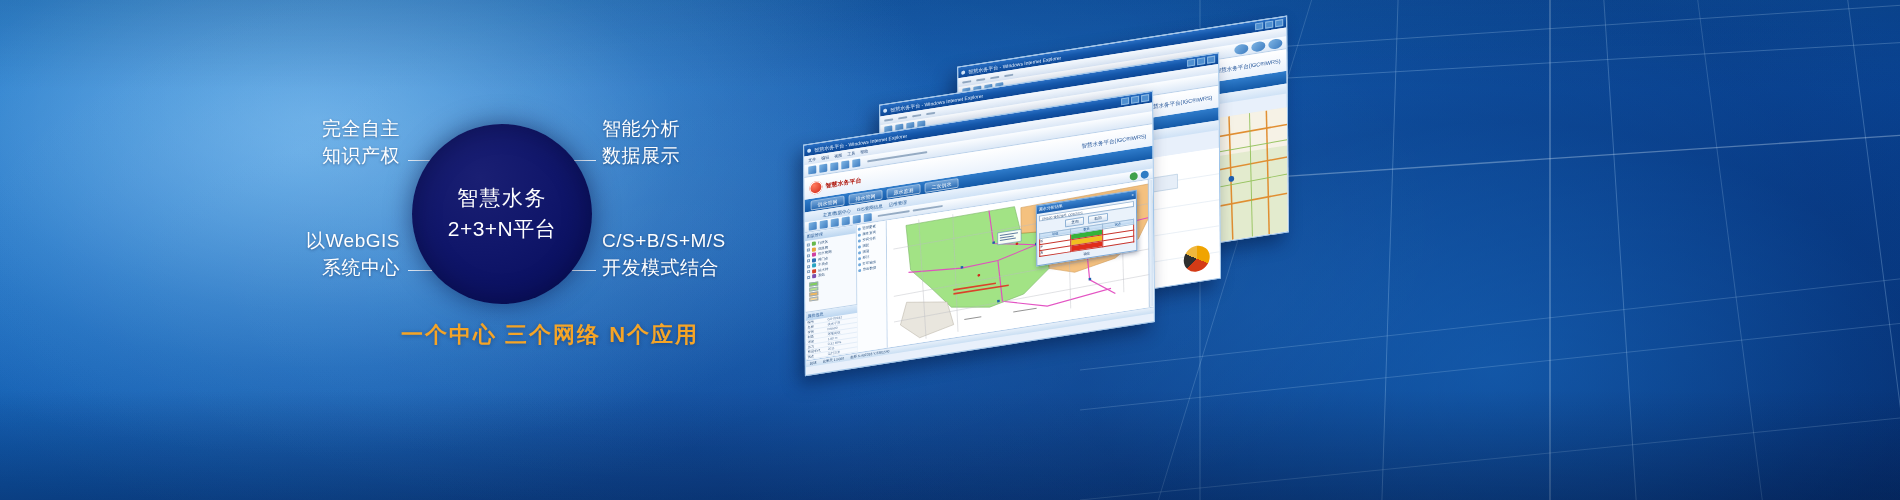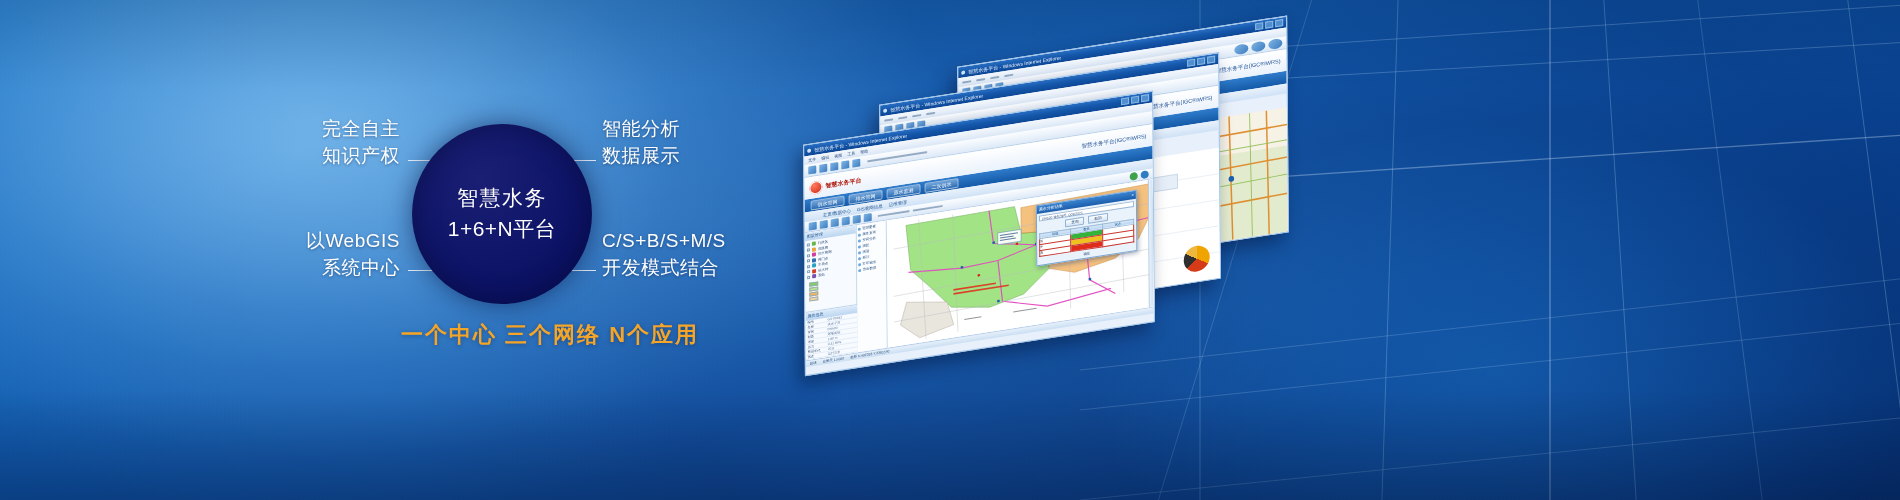--- a/index.html
+++ b/index.html
@@ -214,21 +214,21 @@
       <div>数据展示</div>
     </div>
 
     <div class="label rb">
       <div>C/S+B/S+M/S</div>
       <div>开发模式结合</div>
     </div>
 
     <div class="hub">
       <div class="hub-line1">智慧水务</div>
-      <div class="hub-line3">1+6+N平台</div>
+      <div class="hub-line3">2+3+N平台</div>
     </div>
   </div>
 
   <div id="tagline">一个中心  三个网络  N个应用</div>
 
   <div id="shots">
 
     <div class="win tilt" style="left:168px;top:20px;width:330px;height:220px;
                 transform:matrix(1,-0.155,0.008,0.985,0,0);z-index:1;">
       <div class="tb">

